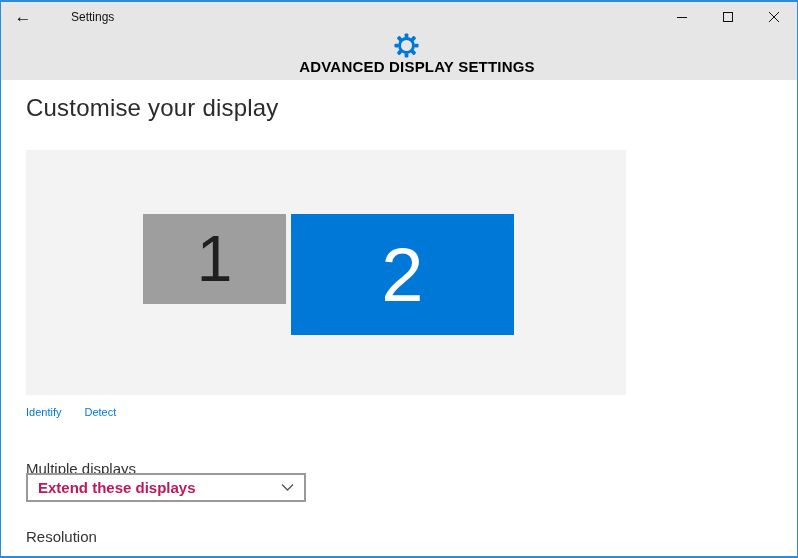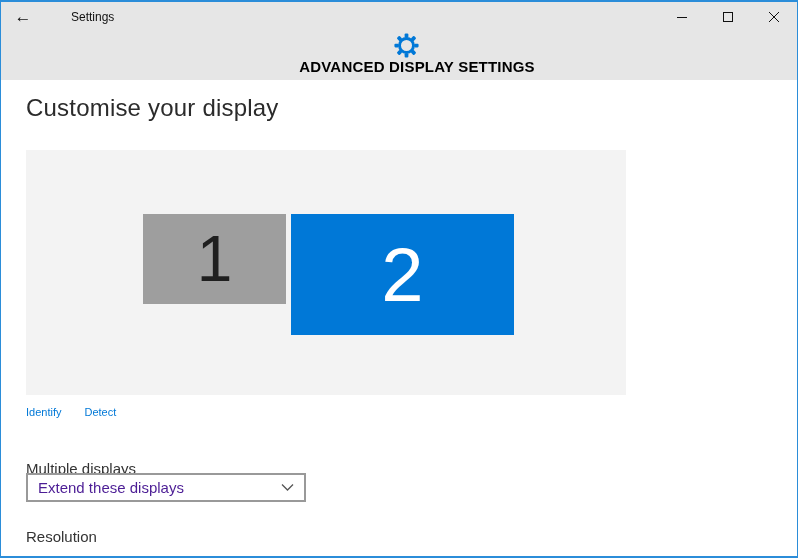--- a/index.html
+++ b/index.html
@@ -103,21 +103,21 @@
   .label-resolution { top: 448px; }
   .dropdown {
     position: absolute; left: 25px; top: 393px;
     width: 280px; height: 29px;
     background: #fff;
     border: 2px solid #999999;
     display: flex; align-items: center; justify-content: space-between;
     padding: 0 10px 0 10px;
     cursor: pointer;
   }
-  .dropdown-value { font-size: 15px; color: #4c1d95; }
+  .dropdown-value { font-size: 15px; color: #be185d; font-weight: bold; }
   .chev { display: flex; align-items: center; }
 </style>
 </head>
 <body>
 
 <div class="window">
 
   <div class="titlebar">
     <button class="back-btn">
       <span>←</span>

